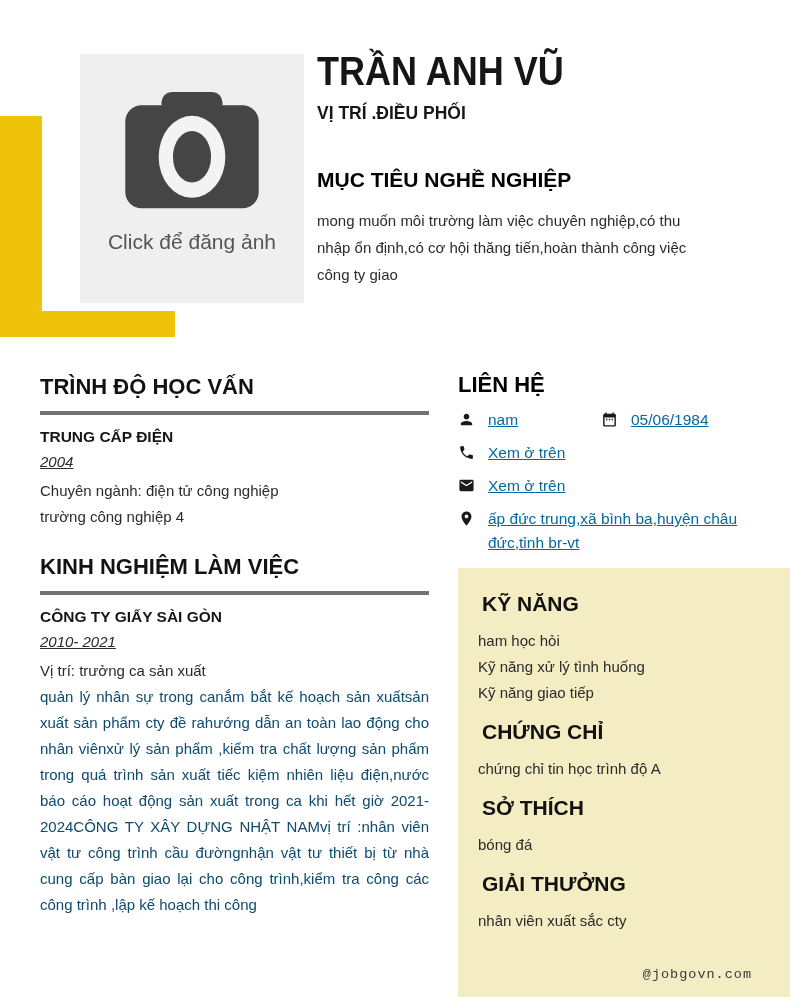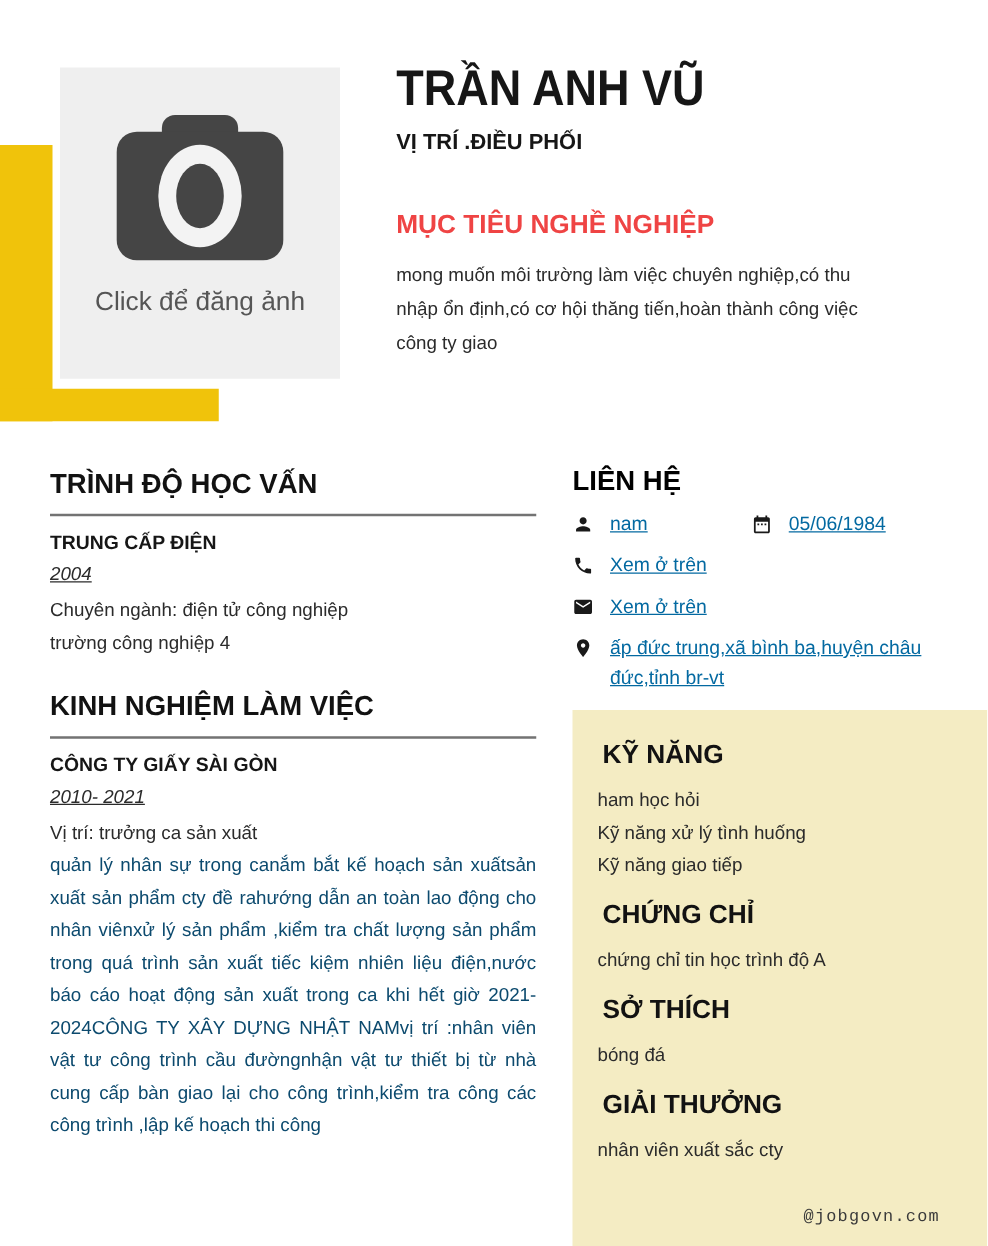--- a/index.html
+++ b/index.html
@@ -30,28 +30,28 @@
   
   .name-block { position: absolute; left: 317px; top: 50px; width: 430px; }
   .cv-name {
     font-size: 40px; font-weight: bold; color: #161616; line-height: 1.05;
     transform: scaleX(0.9); transform-origin: left top; white-space: nowrap;
   }
   .cv-position { margin-top: 11px; font-size: 17.5px; font-weight: bold; color: #161616; }
 
   
   .objective { position: absolute; left: 317px; top: 168px; width: 400px; }
-  .objective h3 { font-size: 21px; line-height: 24px; font-weight: bold; color: #ef4444; margin-bottom: 15px; }
+  .objective h3 { font-size: 21px; line-height: 24px; font-weight: bold; color: #000000; margin-bottom: 15px; }
   .objective p { font-size: 15px; line-height: 27px; color: #2b2b2b; }
 
   
   .left-col { position: absolute; left: 40px; top: 374px; width: 389px; }
   .section-title {
     font-size: 22px; line-height: 26px; font-weight: bold; color: #121212;
-    border-bottom: 2px solid #737373; padding-bottom: 11px; margin-bottom: 13px;
+    border-bottom: 4px solid #737373; padding-bottom: 11px; margin-bottom: 13px;
   }
   .entry-title { font-size: 15.5px; font-weight: bold; color: #161616; margin-bottom: 7px; }
   .entry-years { font-size: 15px; font-style: italic; color: #2b2b2b; margin-bottom: 8px; text-decoration: underline; }
   .entry-line { font-size: 15px; line-height: 26px; color: #2b2b2b; }
   .entry-desc { font-size: 15px; line-height: 26px; color: #0c4a6e; text-align: justify; }
   .left-col .section + .section { margin-top: 24px; }
 
   
   .contact { position: absolute; left: 458px; top: 372px; width: 332px; }
   .contact .section-title-plain {
@@ -80,21 +80,21 @@
   }
 </style>
 </head>
 <body>
 
 <div class="page">
 
   <div class="accent-v" style="background: rgb(240, 195, 11);"></div>
   <div class="accent-h" style="background: rgb(240, 195, 11);"></div>
 
-  <div class="photo" style="background: rgb(239, 239, 239);">
+  <div class="photo" style="background: rgb(239, 239, 239); margin-left: 32px;">
     <svg width="134" height="122" viewBox="0 0 140 128">
       <rect x="38" y="0" width="64" height="32" rx="11" class="cam-fill" fill="#454545"></rect>
       <rect x="0" y="14" width="140" height="108" rx="17" class="cam-fill" fill="#454545"></rect>
       <ellipse cx="70" cy="68" rx="35" ry="43" fill="#F3F3F3"></ellipse>
       <ellipse cx="70" cy="68" rx="20" ry="27" class="cam-fill" fill="#454545"></ellipse>
     </svg>
     <div class="photo-label">Click để đăng ảnh</div>
   </div>
 
   <div class="name-block">

